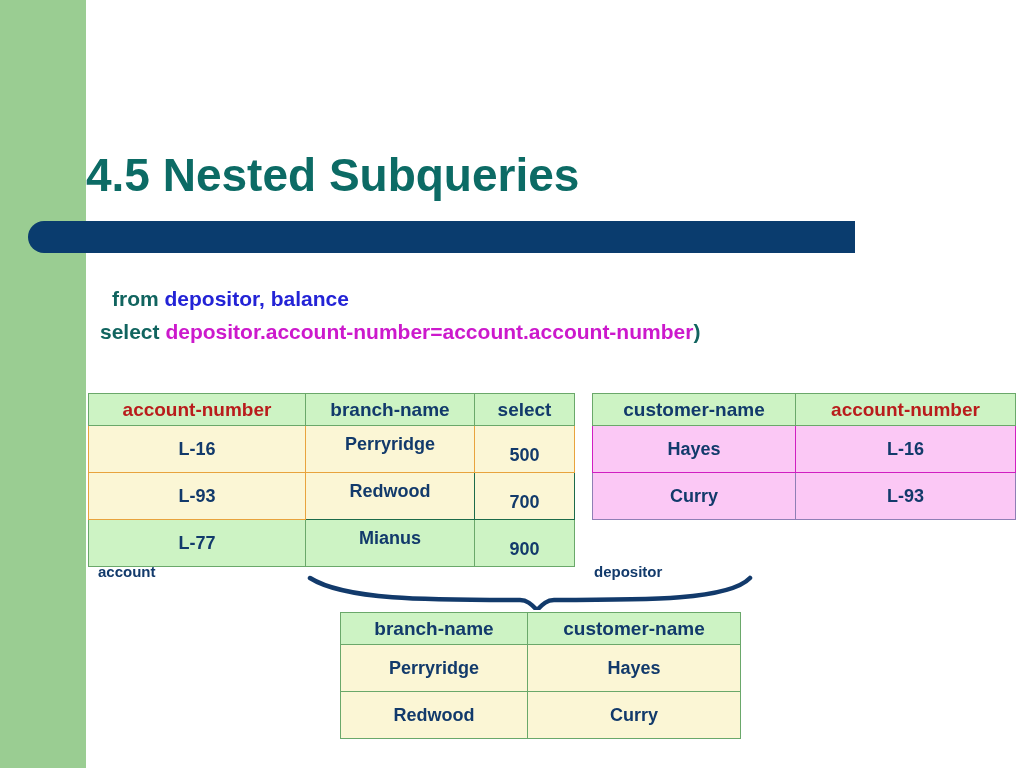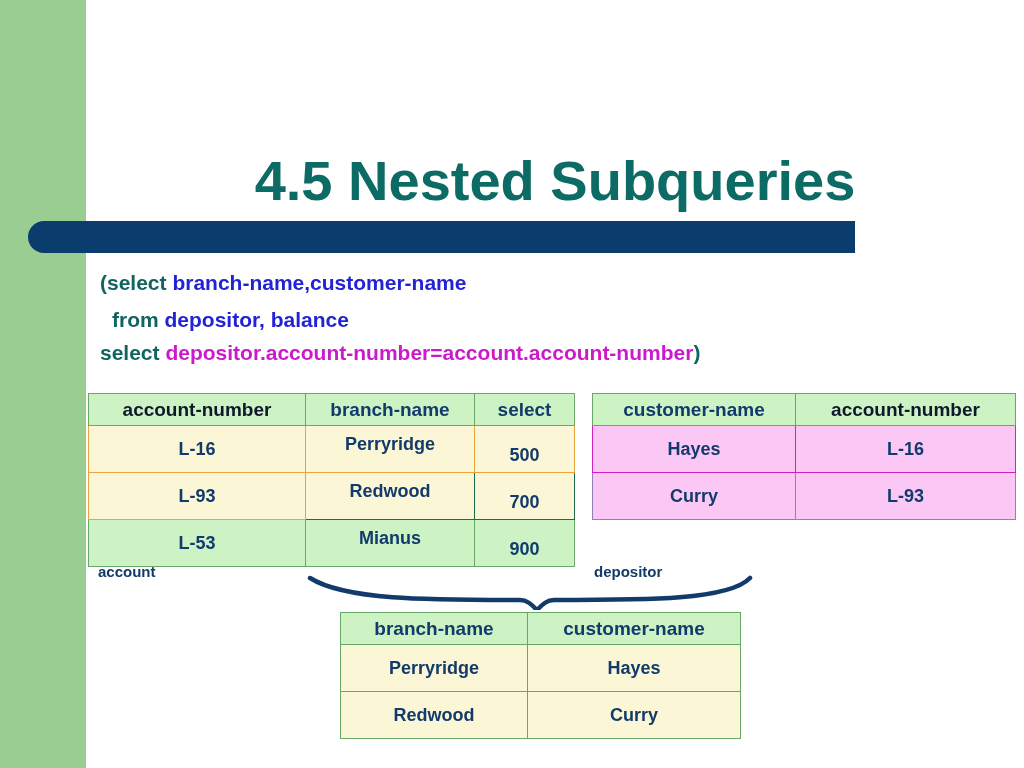--- a/index.html
+++ b/index.html
@@ -36,22 +36,21 @@
     background: #0a3c6e;
     border-top-left-radius: 16px;
     border-bottom-left-radius: 16px;
   }
 
   
   .slide-title {
     position: absolute;
     left: 86px; top: 148px;
     width: 938px;
-    text-align: center;
-    font-size: 56px;
+    font-size: 46px;
     font-weight: bold;
     color: #0c6b65;
     letter-spacing: 0px;
   }
 
   
   .query {
     position: absolute;
     left: 100px; top: 272px;
     font-size: 21px;
@@ -80,21 +79,21 @@
     text-align: center;
     vertical-align: middle;
     font-weight: bold;
   }
   .hdr-cell {
     background: #cdf3c4;
     color: #123a6b;
     font-size: 19px;
     border: 1px solid #6aa86a;
   }
-  .hdr-cell.hl { color: #0f172a; margin-top: 22px; }
+  .hdr-cell.hl { color: #b91c1c; margin-top: 22px; }
 
   
   #account-table { left: 88px; top: 393px; width: 483px; }
   #account-table .c-an  { width: 216px; }
   #account-table .c-bn  { width: 168px; }
   #account-table .c-bal { width: 99px; }
   .cell-cream { background: #fbf6d5; border: 1px solid #e8a33d; }
   .cell-green { background: #cdf3c4; border: 1px solid #6aa86a; }
   .cell-cream-g { background: #fbf6d5; border: 1px solid #1c6b4a; }
 
@@ -138,24 +137,20 @@
 </head>
 <body>
 
 <div class="green-panel"></div>
 <div class="white-card"></div>
 <div class="navy-bar"></div>
 
 <div class="slide-title">4.5 Nested Subqueries</div>
 
 <div class="query">
-  <div class="q-line l1">
-    <span class="kw">(select </span>
-    <span class="attr">branch-name,customer-name</span>
-  </div>
   <div class="q-line l2">
     <span class="kw">from </span>
     <span class="attr">depositor, balance</span>
   </div>
   <div class="q-line l3">
     <span class="kw">select </span>
     <span class="cond">depositor.account-number=account.account-number</span><span class="kw">)</span>
   </div>
 </div>
 
@@ -170,21 +165,21 @@
     <td class="cell-cream">L-16</td>
     <td class="cell-cream"><span class="nudge-up">Perryridge</span></td>
     <td class="cell-cream"><span class="nudge-down">500</span></td>
   </tr>
   <tr class="row-tall">
     <td class="cell-cream">L-93</td>
     <td class="cell-cream-g"><span class="nudge-up">Redwood</span></td>
     <td class="cell-cream-g"><span class="nudge-down">700</span></td>
   </tr>
   <tr class="row-tall">
-    <td class="cell-green">L-53</td>
+    <td class="cell-green">L-77</td>
     <td class="cell-green"><span class="nudge-up">Mianus</span></td>
     <td class="cell-green"><span class="nudge-down">900</span></td>
   </tr>
 </tbody>
   </table>
 
 <table class="tbl" id="depositor-table">
   <tbody>
       <tr class="row-hdr">
     <th class="hdr-cell c-cn">customer-name</th>

